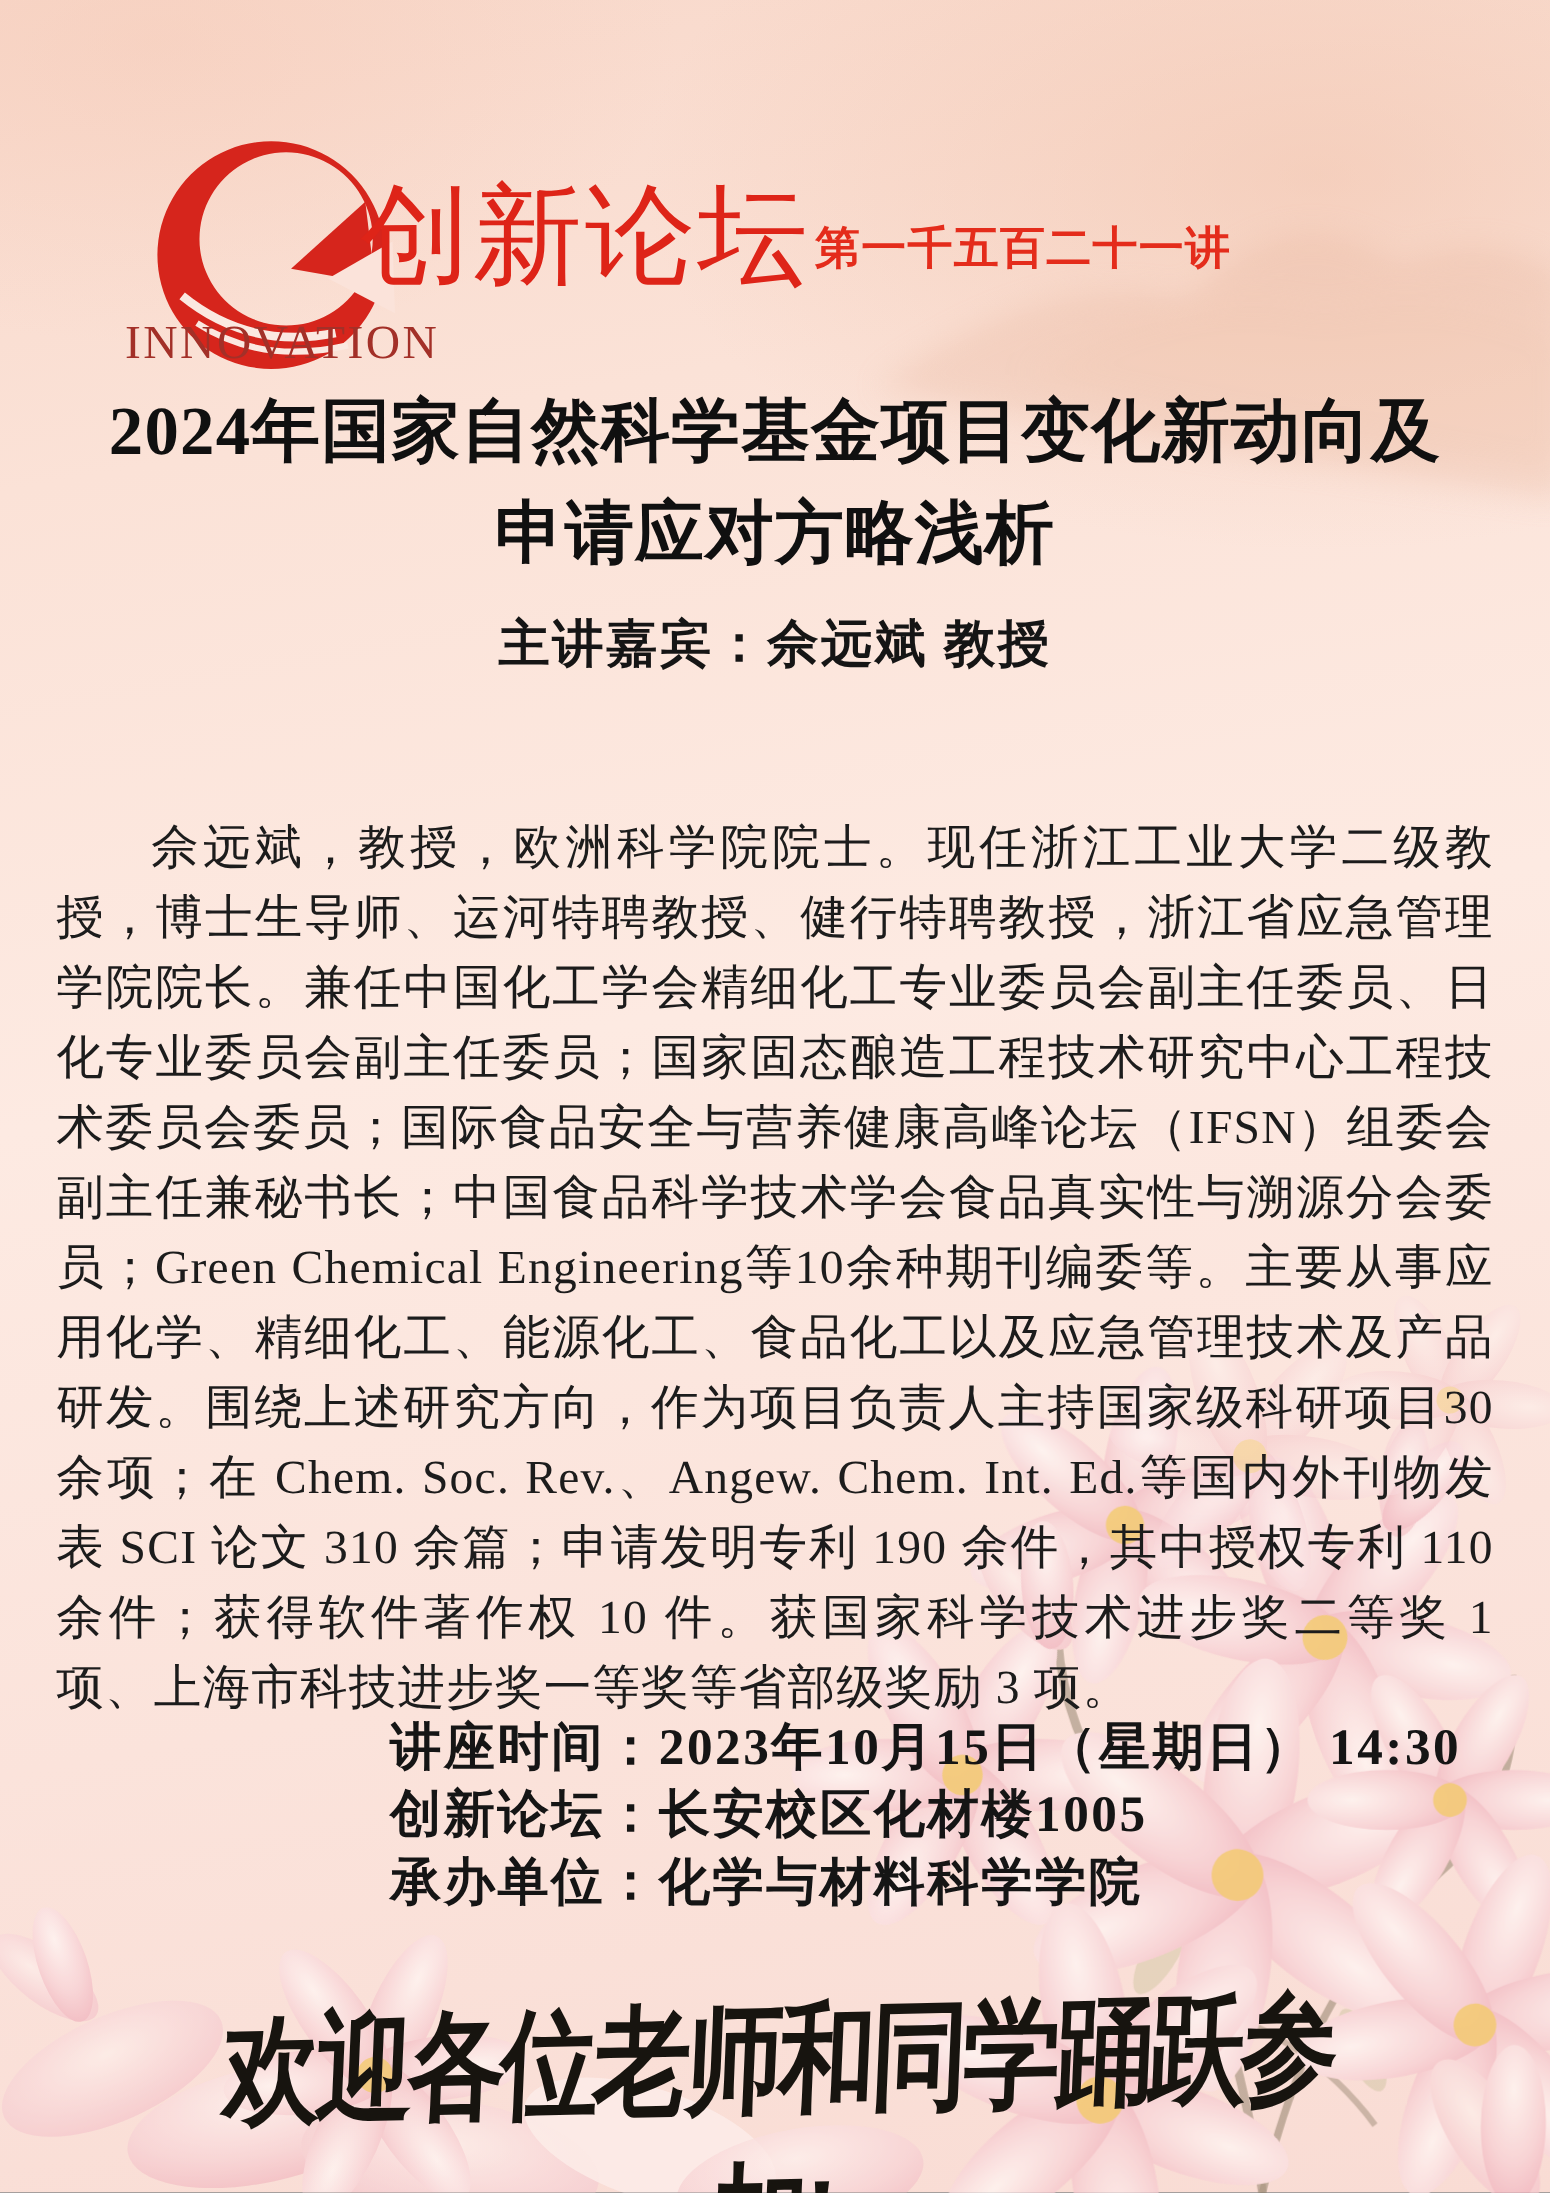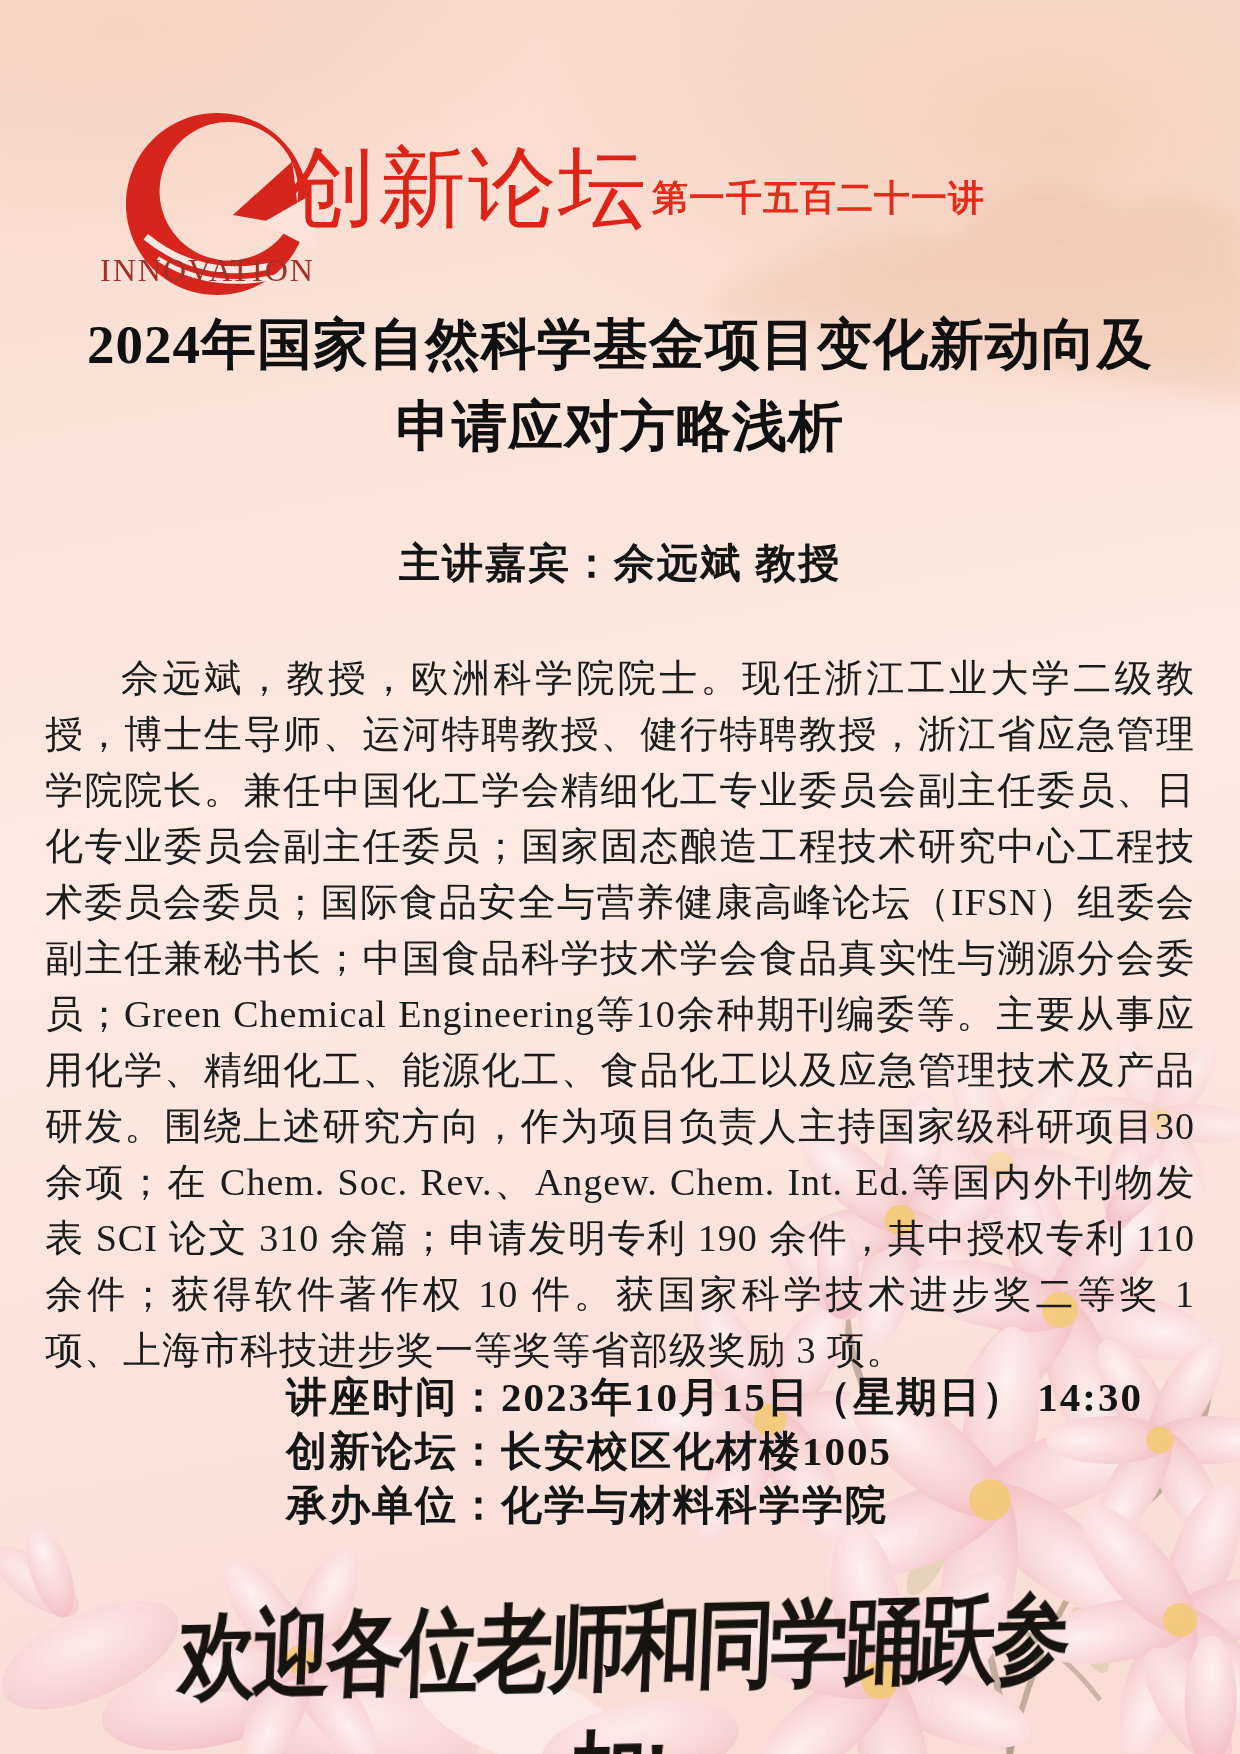--- a/index.html
+++ b/index.html
@@ -9,50 +9,50 @@
     background:
       radial-gradient(900px 500px at 85% 8%, rgba(238,186,160,.45), rgba(238,186,160,0) 60%),
       radial-gradient(700px 400px at 10% 2%, rgba(244,197,176,.35), rgba(244,197,176,0) 60%),
       linear-gradient(170deg,#f8d8ca 0%,#fbe2d7 20%,#fdeae2 46%,#fbe3db 72%,#f9dcd4 100%);
   }
   .bg-art{position:absolute;inset:0;z-index:0;}
   .fg{position:absolute;z-index:2;}
 
   .logo-mark{left:118px;top:110px;width:198px;height:188px;}
   .logo-word{
-    left:100px;top:252px;font-size:32px;letter-spacing:2px;
+    left:100px;top:252px;font-size:38px;letter-spacing:2px;
     color:#a33028;font-family:"Liberation Serif",serif;
   }
   .forum-title{
     left:288px;top:144px;font-family:"Liberation Sans",sans-serif;
     font-weight:400;font-size:88px;line-height:1;color:#de2418;letter-spacing:2px;
   }
   .lecture-no{
     left:652px;top:180px;font-family:"Liberation Sans",sans-serif;
     font-weight:900;font-size:36px;line-height:1;color:#e42c1b;letter-spacing:1px;
   }
   .main-title{
     left:40px;right:40px;top:304px;text-align:center;
     font-weight:bold;font-size:55px;line-height:82px;color:#101010;letter-spacing:1px;
   }
   .speakers{
     left:0;right:0;top:487px;text-align:center;
-    font-weight:bold;font-size:41px;line-height:56px;color:#151515;letter-spacing:2px;margin-top:48px;
+    font-weight:bold;font-size:41px;line-height:56px;color:#151515;letter-spacing:2px;
   }
   .bio{
     left:45px;width:1150px;top:612px;
     font-size:38px;line-height:56px;color:#1c1c1c;
     text-align:justify;text-indent:2em;letter-spacing:1px;
   }
   .em-latin{}
   .details{
     left:286px;top:1370px;font-weight:bold;font-size:41px;line-height:54px;
     color:#151515;letter-spacing:2px;
   }
-  .detail-row{white-space:nowrap;}
+  .detail-row{white-space:nowrap;margin-left:26px;}
   .welcome{
     left:140px;top:1608px;width:960px;text-align:center;
     font-weight:bold;font-size:78px;color:#17140f;letter-spacing:-4px;
     transform:scaleY(1.22) rotate(-1deg) skewX(-4deg);transform-origin:center;
   }
 </style>
 </head>
 <body>
 
 <div class="poster">

